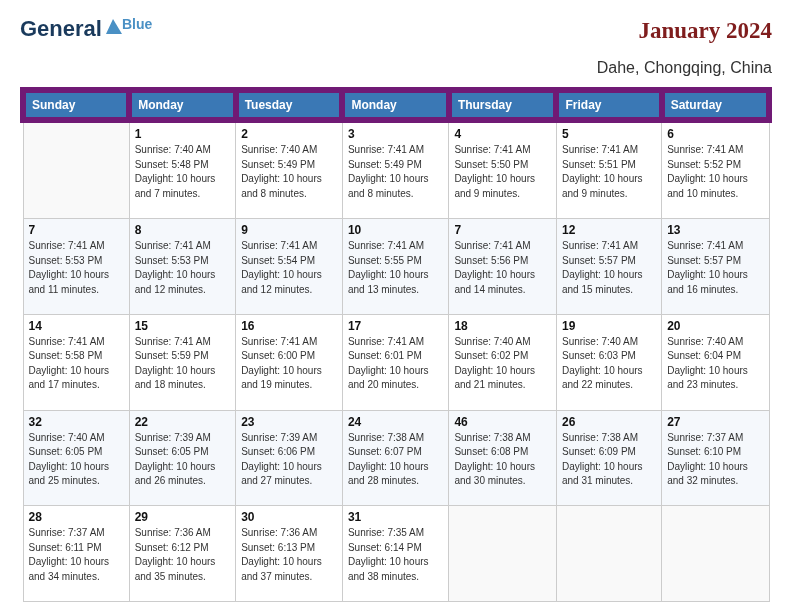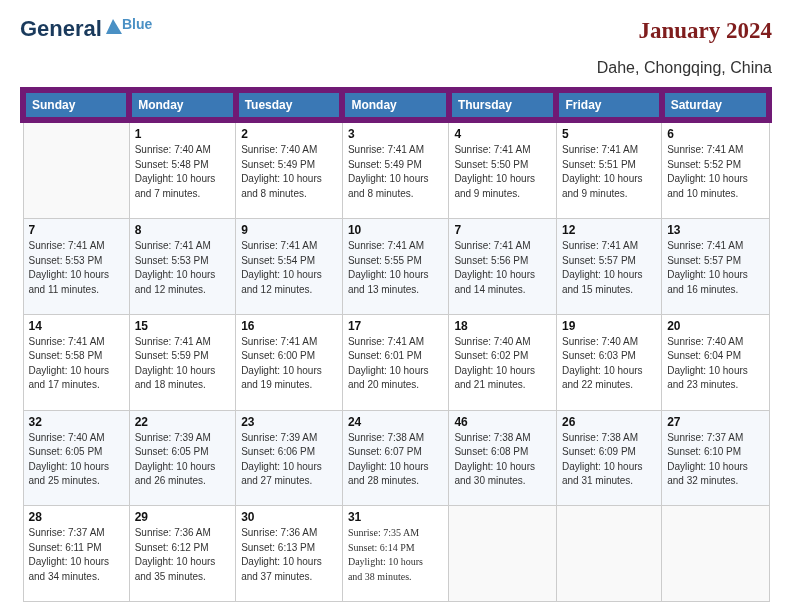--- a/index.html
+++ b/index.html
@@ -346,21 +346,21 @@
           </td>
           <td>
             <span class="day-num">30</span>
             <div class="day-info" style="white-space: pre-line;">Sunrise: 7:36 AM
 Sunset: 6:13 PM
 Daylight: 10 hours
 and 37 minutes.</div>
           </td>
           <td>
             <span class="day-num">31</span>
-            <div class="day-info" style="white-space: pre-line; font-family: Liberation Serif, serif;">Sunrise: 7:35 AM
+            <div class="day-info" style="white-space: pre-line;">Sunrise: 7:35 AM
 Sunset: 6:14 PM
 Daylight: 10 hours
 and 38 minutes.</div>
           </td>
           <td class="empty-cell"></td>
           <td class="empty-cell"></td>
           <td class="empty-cell"></td>
         </tr>
       </tbody>
   </table>

